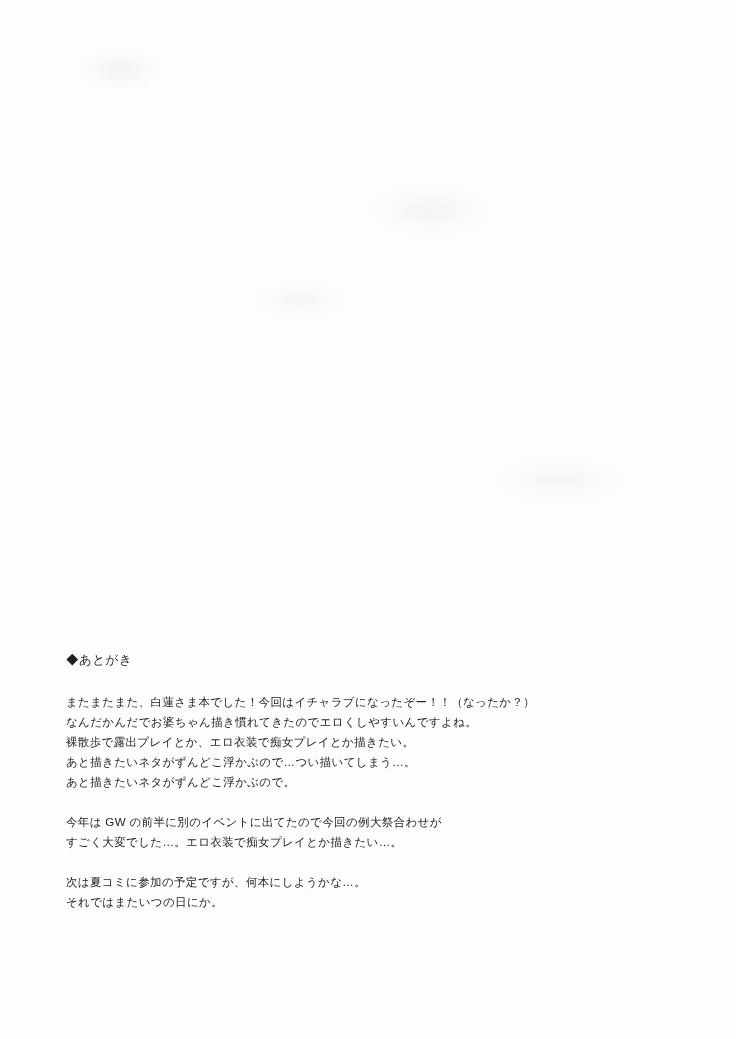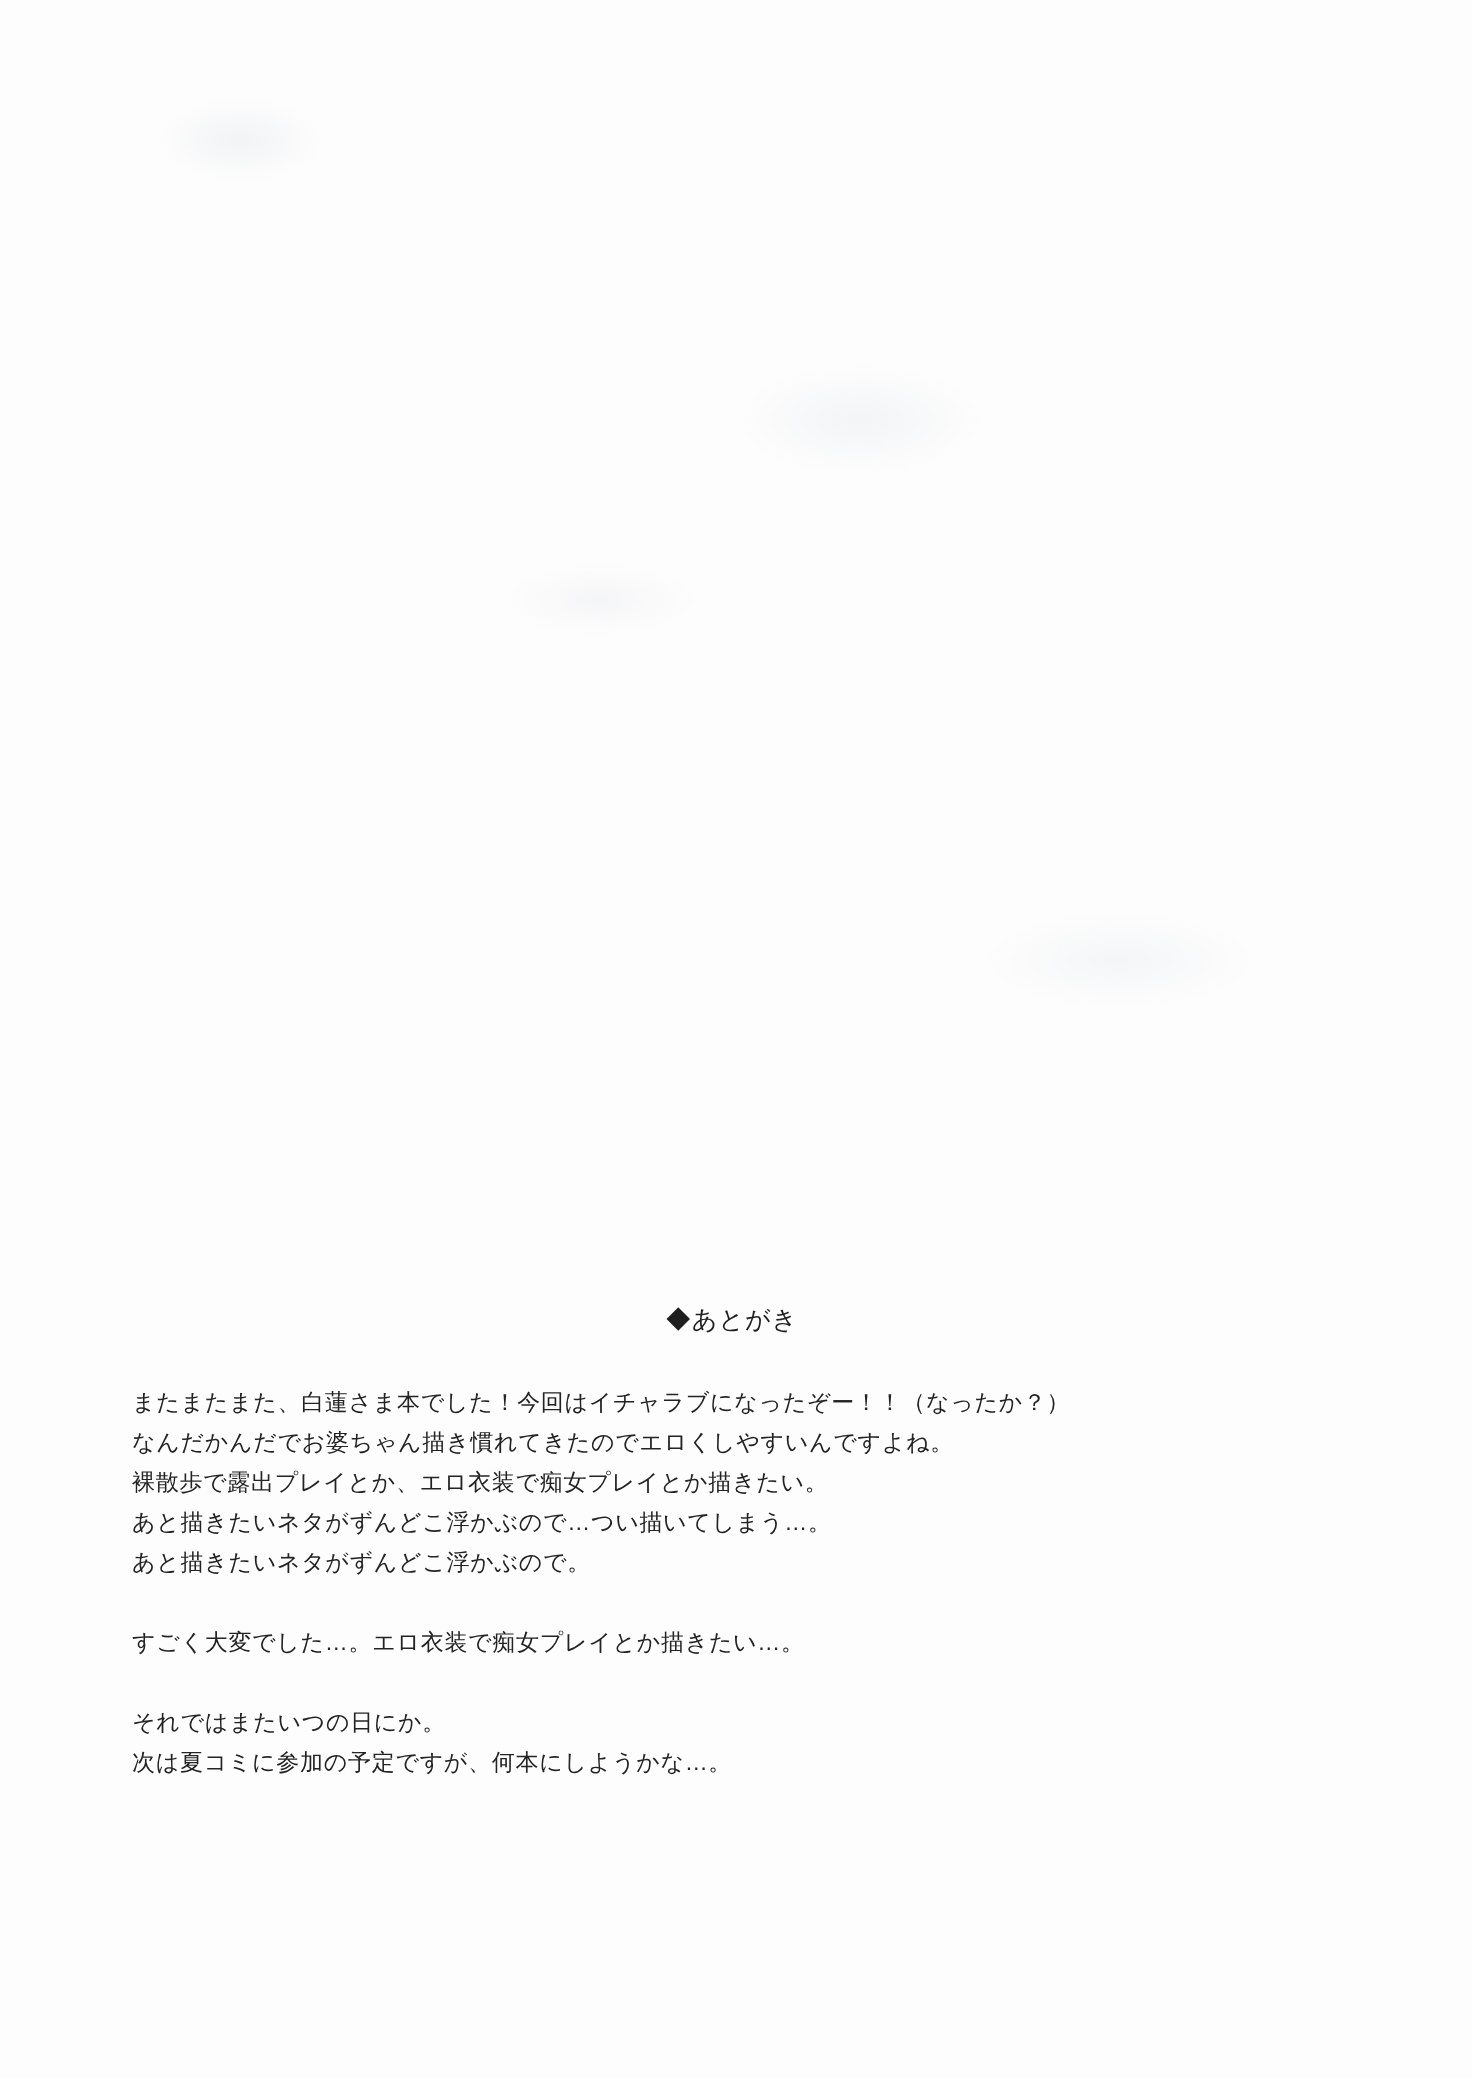--- a/index.html
+++ b/index.html
@@ -40,21 +40,20 @@
     top: 652px;
     width: 600px;
   }
   .afterword-heading {
     font-size: 12.5px;
     line-height: 1.4;
     letter-spacing: 0.5px;
     color: #1f1f1f;
     margin: 0 0 22px 0;
     font-weight: normal;
-    text-align: center;
   }
   .body-block {
     margin: 0 0 20px 0;
   }
   .body-block:last-child {
     margin-bottom: 0;
   }
   .body-line {
     font-size: 11.5px;
     line-height: 20px;
@@ -74,21 +73,22 @@
 
     <div class="body-block">
       <div class="body-line">またまたまた、白蓮さま本でした！今回はイチャラブになったぞー！！（なったか？）</div>
       <div class="body-line">なんだかんだでお婆ちゃん描き慣れてきたのでエロくしやすいんですよね。</div>
       <div class="body-line">裸散歩で露出プレイとか、エロ衣装で痴女プレイとか描きたい。</div>
       <div class="body-line">あと描きたいネタがずんどこ浮かぶので…つい描いてしまう…。</div>
       <div class="body-line">あと描きたいネタがずんどこ浮かぶので。</div>
     </div>
 
     <div class="body-block">
+      <div class="body-line">今年は GW の前半に別のイベントに出てたので今回の例大祭合わせが</div>
       <div class="body-line">すごく大変でした…。エロ衣装で痴女プレイとか描きたい…。</div>
     </div>
 
     <div class="body-block">
+      <div class="body-line">次は夏コミに参加の予定ですが、何本にしようかな…。</div>
       <div class="body-line">それではまたいつの日にか。</div>
-      <div class="body-line">次は夏コミに参加の予定ですが、何本にしようかな…。</div>
     </div>
   </div>
 </div>
 
 </body></html>

